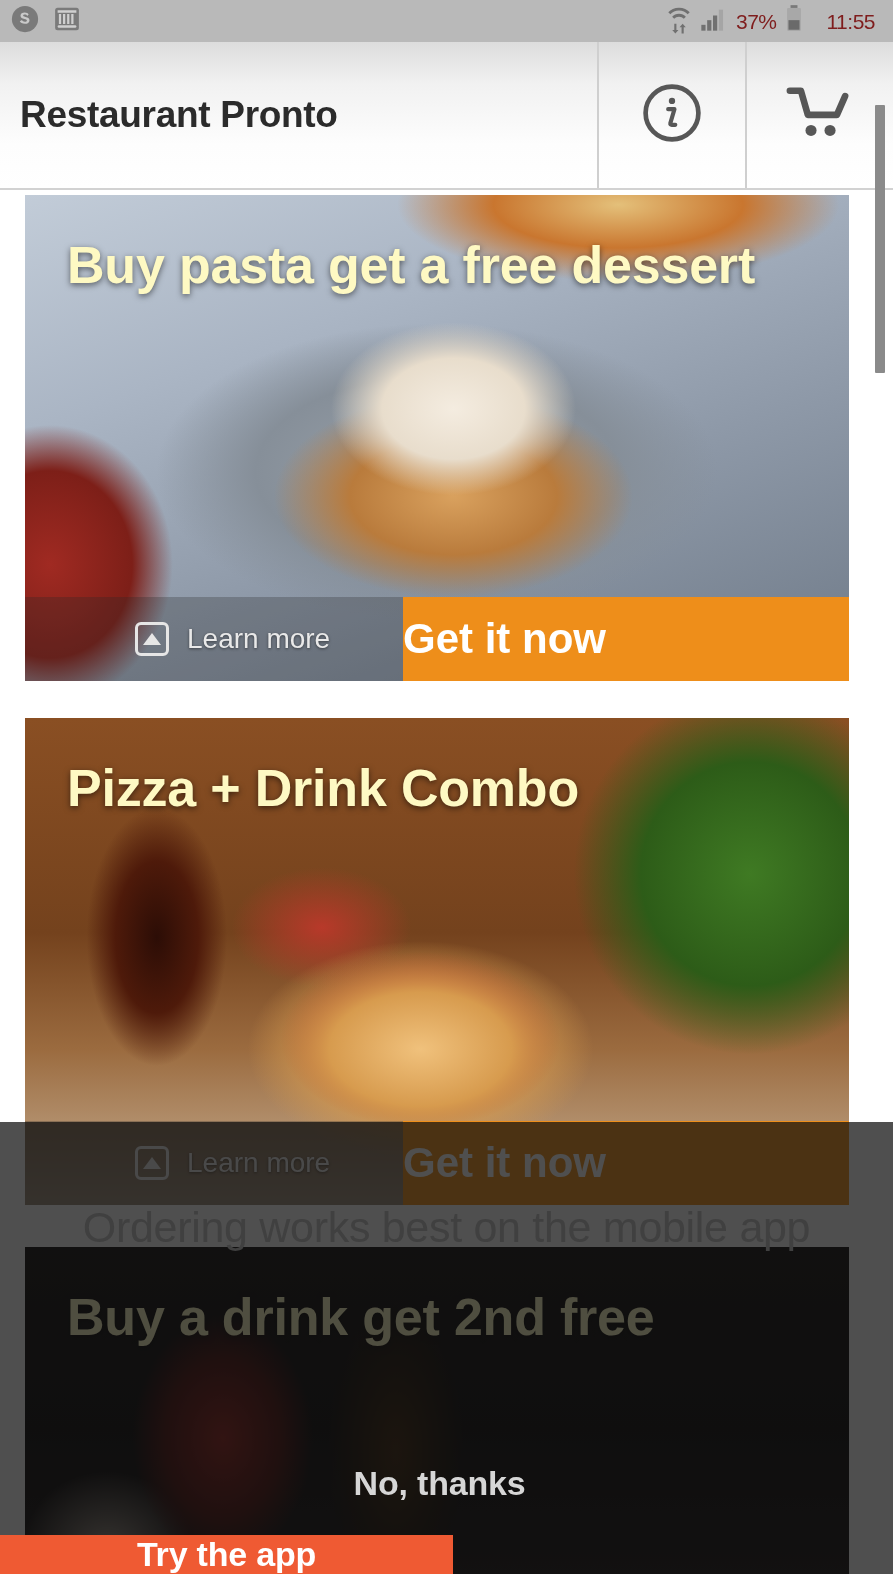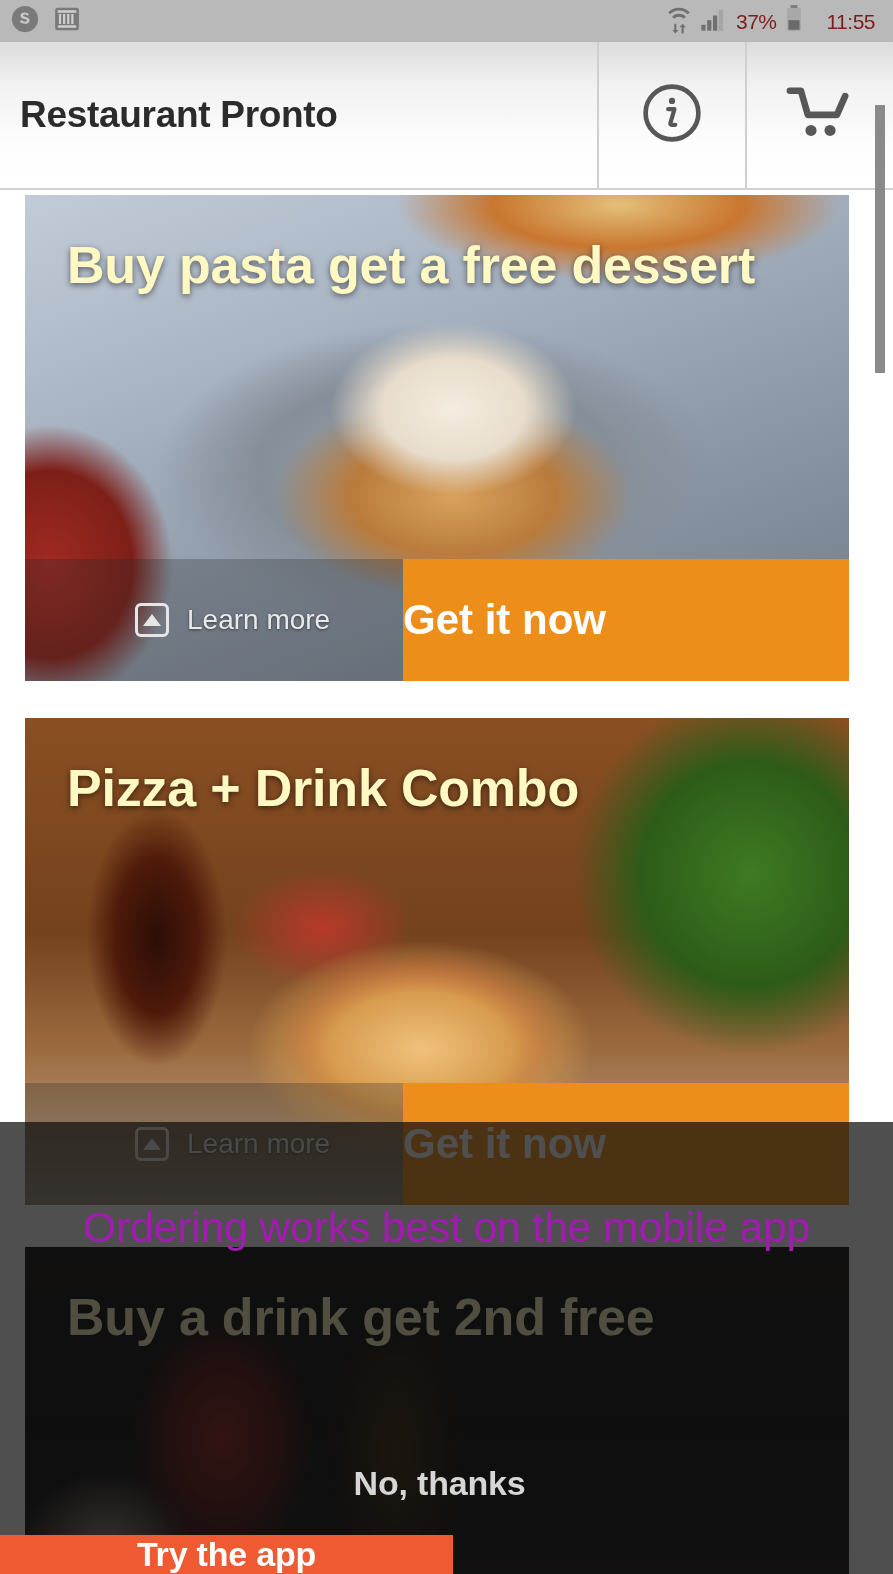--- a/index.html
+++ b/index.html
@@ -155,21 +155,21 @@
     color: #fef9c3;
     text-shadow: 0 2px 6px rgba(0,0,0,0.55);
     letter-spacing: -0.2px;
   }
 
   .card-actions {
     position: absolute;
     left: 0;
     bottom: 0;
     width: 100%;
-    height: 122px;
+    height: 84px;
     display: flex;
   }
   .learn-more {
     flex: 1;
     display: flex;
     align-items: center;
     gap: 18px;
     padding-left: 110px;
     background: rgba(40,40,40,0.28);
   }
@@ -231,21 +231,21 @@
     background: rgba(18,18,18,0.74);
   }
   #modal-message {
     position: absolute;
     left: 60px;
     right: 60px;
     top: 78px;
     text-align: center;
     font-size: 43px;
     line-height: 1.30;
-    color: #a21caf;
+    color: #404040;
     letter-spacing: -0.3px;
   }
   #modal-buttons {
     position: absolute;
     left: 0;
     bottom: 0;
     width: 893px;
     height: 142px;
     display: flex;
     flex-direction: column;

